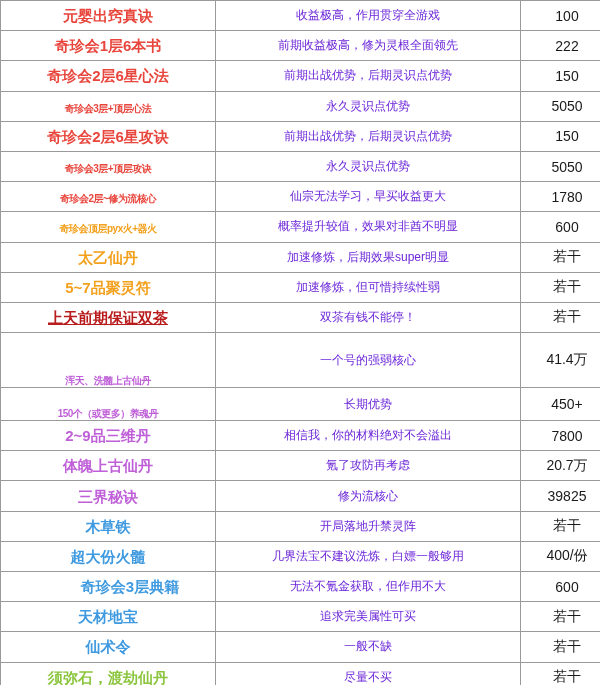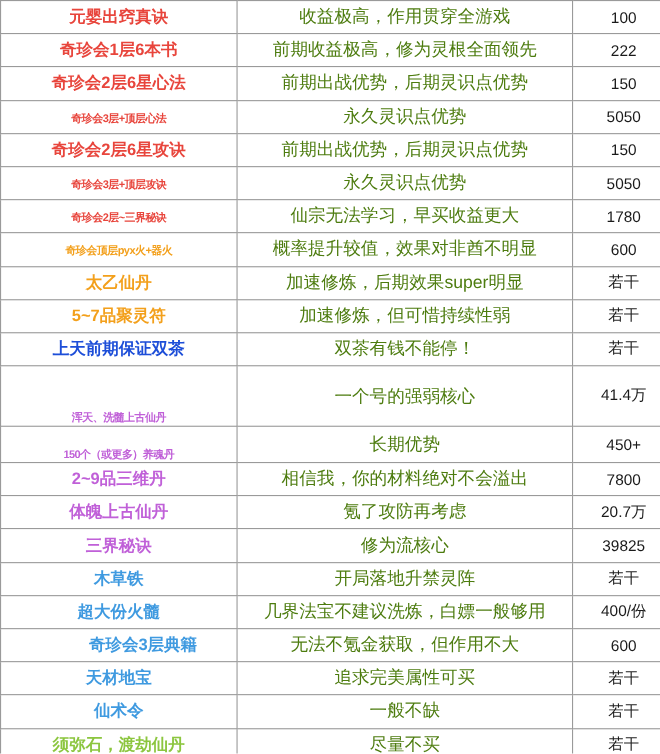--- a/index.html
+++ b/index.html
@@ -27,22 +27,22 @@
     white-space: nowrap;
     overflow: hidden;
   }
   td.col-name {
     width: 210px;
     font-size: 15px;
     font-weight: bold;
   }
   td.col-desc {
     width: 300px;
-    font-size: 16px;
-    color: #4d7c0f;
+    font-size: 12px;
+    color: #6d28d9;
   }
   td.col-value {
     width: 88px;
     font-size: 14px;
     color: #1a1a1a;
   }
   
   td.col-name .nm {
     display: inline-block;
     line-height: 1;
@@ -81,41 +81,41 @@
         <td class="col-name"><span class="nm" style="color: rgb(232, 69, 60);">奇珍会2层6星攻诀</span></td>
         <td class="col-desc">前期出战优势，后期灵识点优势</td>
         <td class="col-value">150</td>
       </tr>
       <tr>
         <td class="col-name tight"><span class="nm" style="color: rgb(232, 69, 60);">奇珍会3层+顶层攻诀</span></td>
         <td class="col-desc">永久灵识点优势</td>
         <td class="col-value">5050</td>
       </tr>
       <tr>
-        <td class="col-name tight"><span class="nm" style="color: rgb(232, 69, 60);">奇珍会2层~三界秘诀</span></td>
+        <td class="col-name tight"><span class="nm" style="color: rgb(232, 69, 60);">奇珍会2层~修为流核心</span></td>
         <td class="col-desc">仙宗无法学习，早买收益更大</td>
         <td class="col-value">1780</td>
       </tr>
       <tr>
         <td class="col-name tight"><span class="nm" style="color: rgb(243, 160, 28);">奇珍会顶层рух火+器火</span></td>
         <td class="col-desc">概率提升较值，效果对非酋不明显</td>
         <td class="col-value">600</td>
       </tr>
       <tr>
         <td class="col-name"><span class="nm" style="color: rgb(243, 160, 28);">太乙仙丹</span></td>
         <td class="col-desc">加速修炼，后期效果super明显</td>
         <td class="col-value">若干</td>
       </tr>
       <tr>
         <td class="col-name"><span class="nm" style="color: rgb(243, 160, 28);">5~7品聚灵符</span></td>
         <td class="col-desc">加速修炼，但可惜持续性弱</td>
         <td class="col-value">若干</td>
       </tr>
       <tr>
-        <td class="col-name"><span class="nm" style="color: #1d4ed8;">上天前期保证双茶</span></td>
+        <td class="col-name"><span class="nm" style="color: #b91c1c; text-decoration: underline;">上天前期保证双茶</span></td>
         <td class="col-desc">双茶有钱不能停！</td>
         <td class="col-value">若干</td>
       </tr>
       <tr>
         <td class="col-name tight"><span class="nm" style="color: rgb(192, 96, 216); margin-top: 43px;">浑天、洗髓上古仙丹</span></td>
         <td class="col-desc">一个号的强弱核心</td>
         <td class="col-value">41.4万</td>
       </tr>
       <tr>
         <td class="col-name tight"><span class="nm" style="color: rgb(192, 96, 216); margin-top: 21px;">150个（或更多）养魂丹</span></td>

